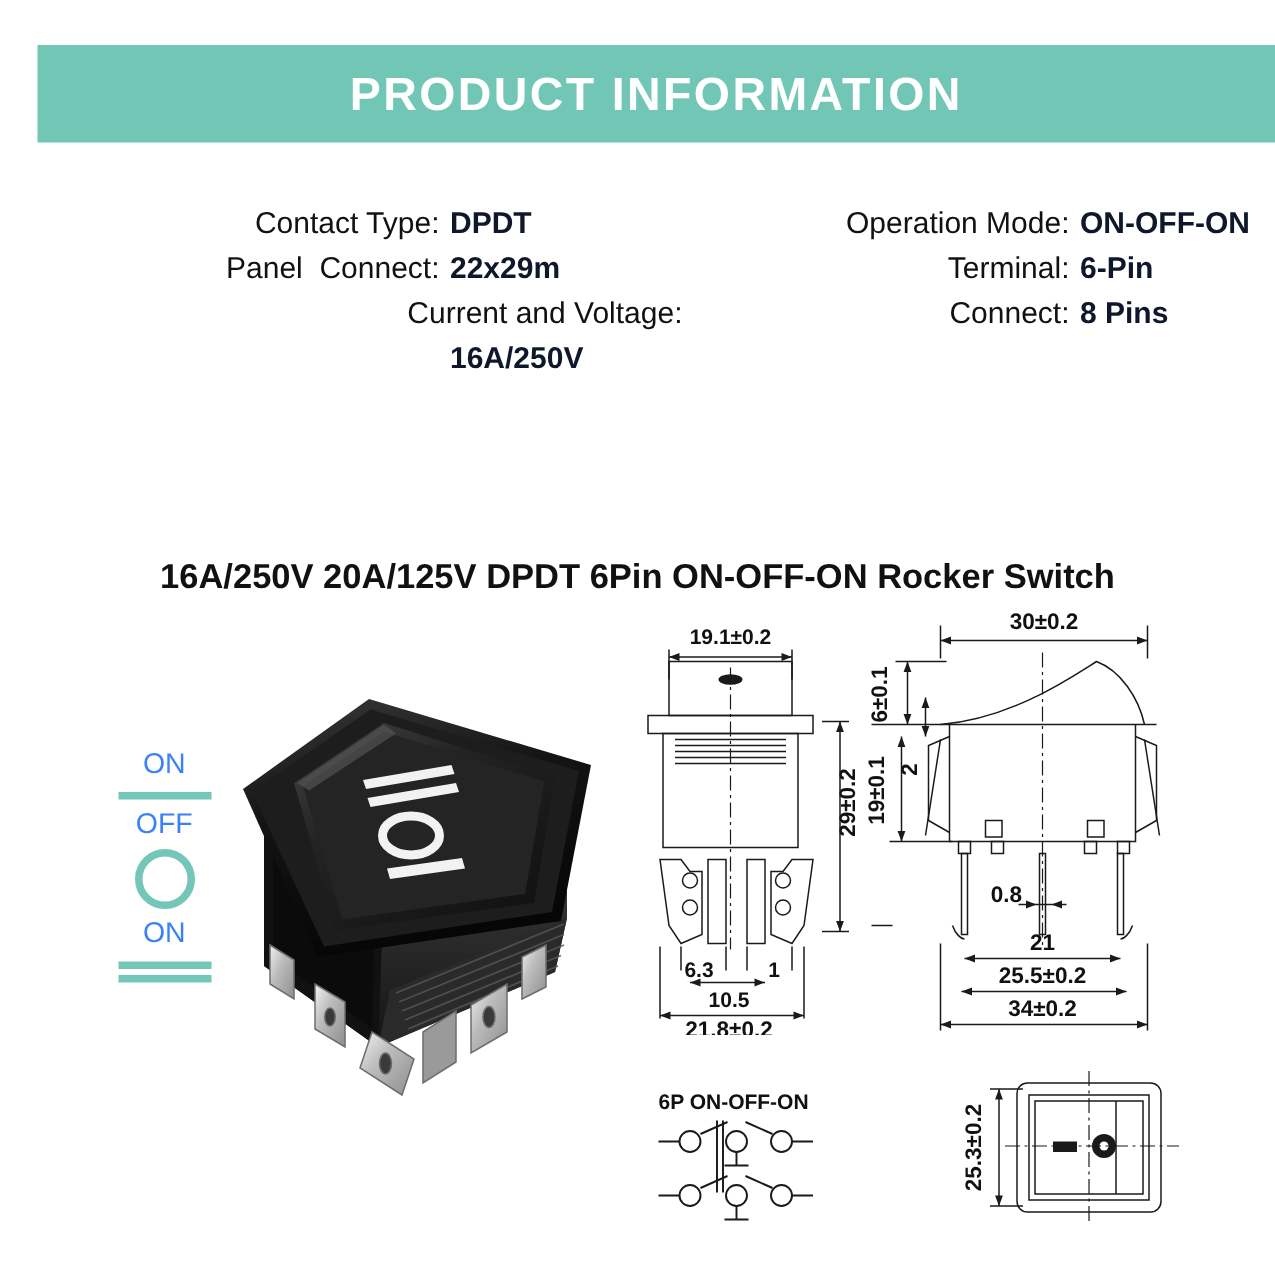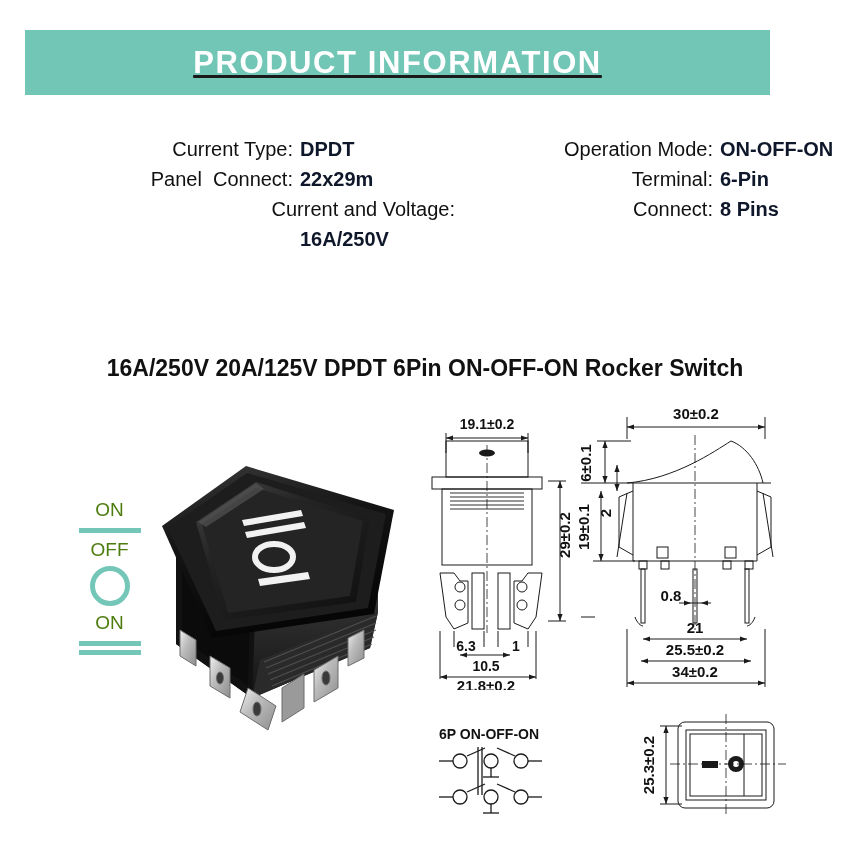--- a/index.html
+++ b/index.html
@@ -14,27 +14,26 @@
     overflow: hidden;
     font-family: "Liberation Sans", sans-serif;
     color: #1a1a1a;
   }
 
   
   #header-band {
     position: absolute;
     left: 25px;
     top: 30px;
-    width: 745px;
+    width: 825px;
     height: 65px;
     background: #72c6b6;
     display: flex;
     align-items: center;
     justify-content: center;
-    text-decoration: underline;
   }
   #header-title {
     color: #ffffff;
     font-size: 31px;
     font-weight: bold;
     letter-spacing: 1.6px;
   }
 
   
   #specs {
@@ -72,21 +71,21 @@
     text-align: left;
   }
   .spec-col.left  .spec-value { min-width: 155px; }
   .spec-col.right .spec-value { min-width: 130px; }
   .spec-row.cont .spec-label { visibility: hidden; }
 
   
   #product-title {
     position: absolute;
     left: 0;
-    top: 355px;
+    top: 371px;
     width: 850px;
     text-align: center;
     font-size: 23px;
     font-weight: bold;
     color: #111111;
   }
 
   
   #legend {
     position: absolute;
@@ -95,21 +94,21 @@
     width: 95px;
   }
   .legend-item {
     display: flex;
     flex-direction: column;
     align-items: center;
     margin-bottom: 7px;
   }
   .legend-text {
     font-size: 19px;
-    color: #4d7c0f;
+    color: #3b82f6;
     line-height: 1.05;
     margin-bottom: 4px;
   }
   .bar {
     width: 62px;
     height: 5px;
     background: #74c7b8;
     margin-top: 4px;
   }
   .ring {
@@ -143,21 +142,21 @@
 <body>
 
 <div id="header-band">
   <div id="header-title">PRODUCT INFORMATION</div>
 </div>
 
 <div id="specs">
 
   <div class="spec-col left">
     <div class="spec-row">
-      <span class="spec-label">Current Type:</span>
+      <span class="spec-label">Contact Type:</span>
       <span class="spec-value">DPDT</span>
     </div>
     <div class="spec-row">
       <span class="spec-label">Panel  Connect:</span>
       <span class="spec-value">22x29m</span>
     </div>
     <div class="spec-row">
       <span class="spec-label">Current and Voltage:</span>
     </div>
     <div class="spec-row cont">

